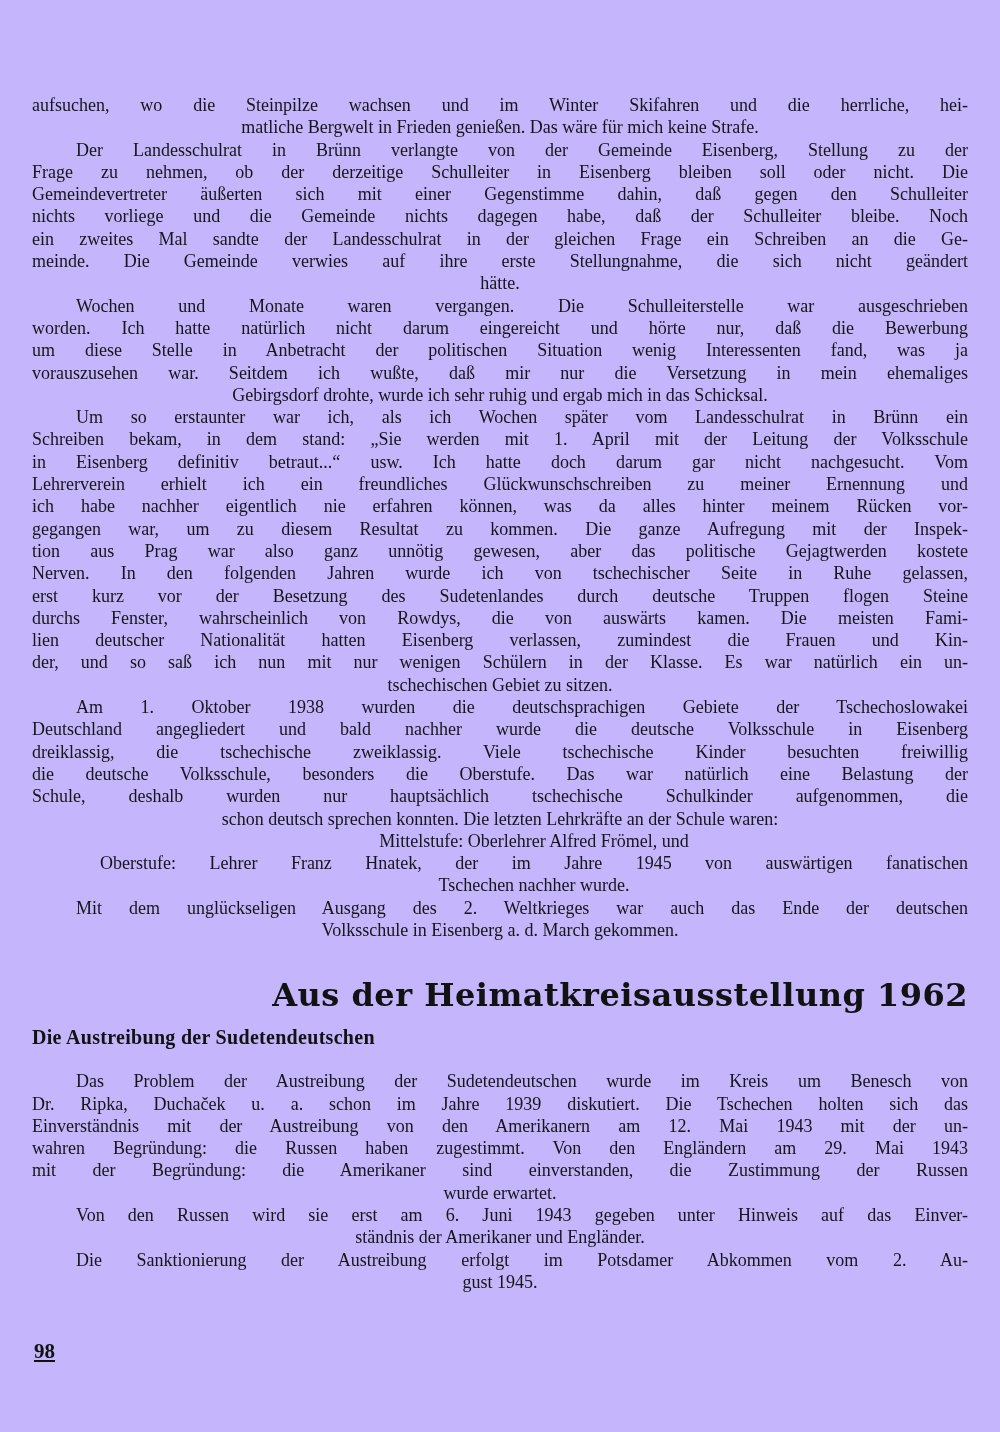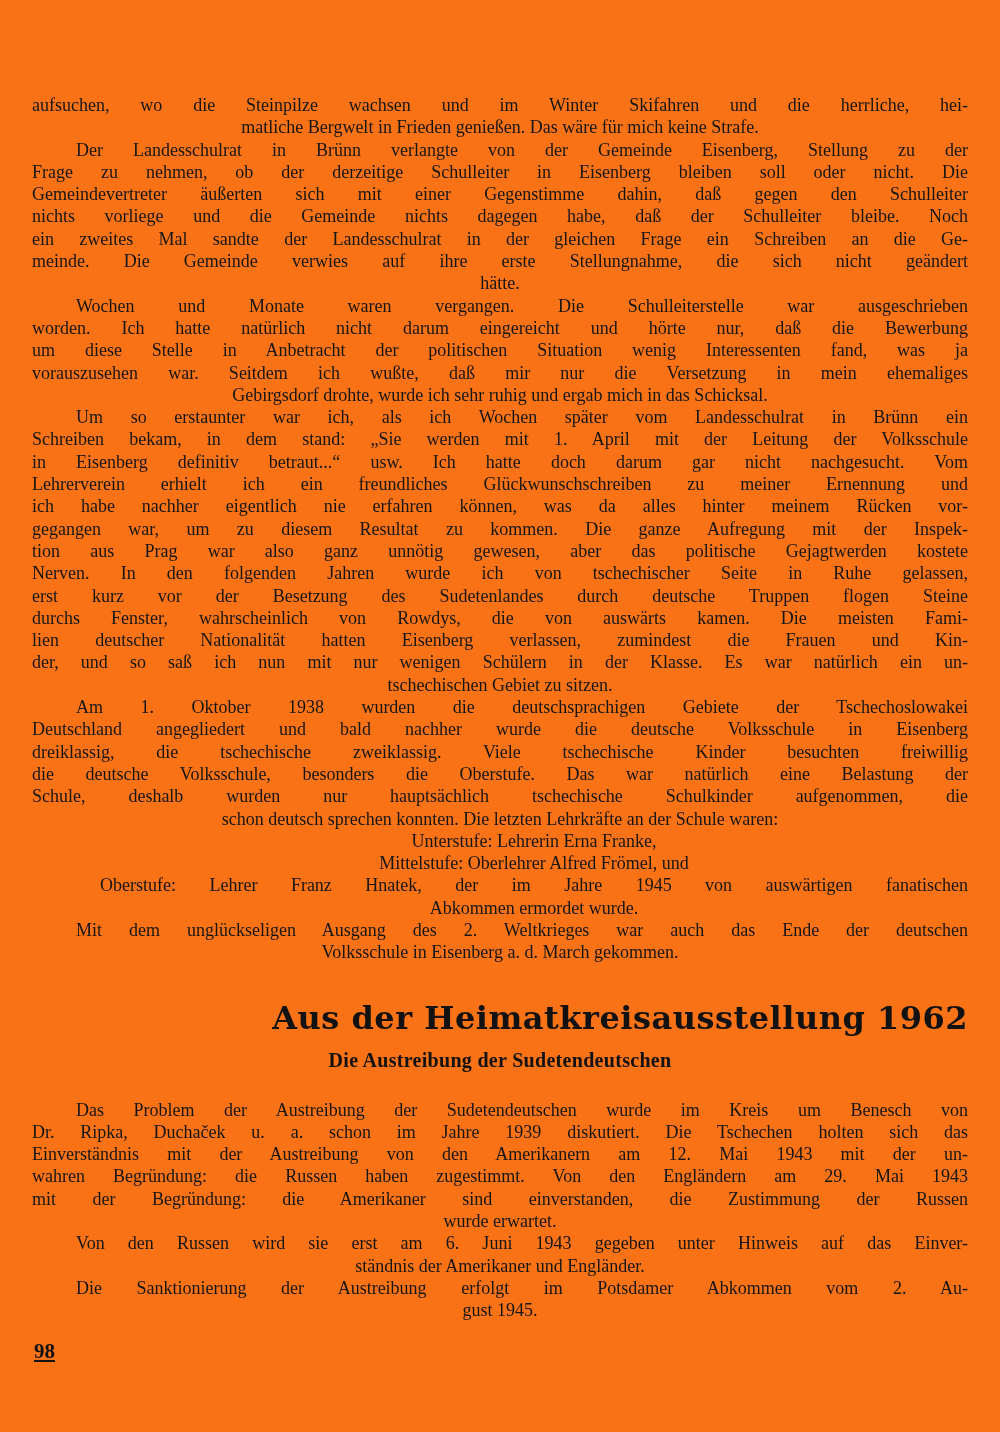--- a/index.html
+++ b/index.html
@@ -6,21 +6,21 @@
     margin: 0;
     padding: 0;
     background: #ffffff;
   }
   .page {
     position: relative;
     width: 1000px;
     height: 1432px;
     box-sizing: border-box;
     padding: 94px 32px 0 32px;
-    background: #f97316;
+    background: #c4b5fd;
     color: #161616;
     font-family: "Liberation Serif", "DejaVu Serif", serif;
     font-size: 18px;
     line-height: 22.3px;
     overflow: hidden;
   }
   .block { margin: 0; }
   .line {
     text-align: center;
     min-height: 22.3px;
@@ -36,22 +36,21 @@
     margin-bottom: 10px;
     text-align: right;
     font-family: "DejaVu Serif", serif;
     font-size: 32px;
     font-weight: 700;
     line-height: 40px;
     letter-spacing: 0.5px;
     color: #121212;
   }
   .subheading {
-    margin-bottom: 27px;
-    text-align: center;
+    margin-bottom: 21px;
     font-size: 20px;
     font-weight: 700;
     line-height: 24px;
     letter-spacing: 0.3px;
     color: #121212;
   }
   .page-number {
     position: absolute;
     left: 34px;
     top: 1340px;
@@ -103,24 +102,23 @@
       </div>
       <div class="block para">
         <div class="line ind1 just">Am 1. Oktober 1938 wurden die deutschsprachigen Gebiete der Tschechoslowakei</div>
         <div class="line ind0 just">Deutschland angegliedert und bald nachher wurde die deutsche Volksschule in Eisenberg</div>
         <div class="line ind0 just">dreiklassig, die tschechische zweiklassig. Viele tschechische Kinder besuchten freiwillig</div>
         <div class="line ind0 just">die deutsche Volksschule, besonders die Oberstufe. Das war natürlich eine Belastung der</div>
         <div class="line ind0 just">Schule, deshalb wurden nur hauptsächlich tschechische Schulkinder aufgenommen, die</div>
         <div class="line ind0">schon deutsch sprechen konnten. Die letzten Lehrkräfte an der Schule waren:</div>
       </div>
       <div class="block list">
-        <div class="line ind2">Unterstufe: Lehrerin Erna Franke,</div>
         <div class="line ind2">Mittelstufe: Oberlehrer Alfred Frömel, und</div>
         <div class="line ind2 just">Oberstufe: Lehrer Franz Hnatek, der im Jahre 1945 von auswärtigen fanatischen</div>
-        <div class="line ind2">Abkommen ermordet wurde.</div>
+        <div class="line ind2">Tschechen nachher wurde.</div>
       </div>
       <div class="block para">
         <div class="line ind1 just">Mit dem unglückseligen Ausgang des 2. Weltkrieges war auch das Ende der deutschen</div>
         <div class="line ind0">Volksschule in Eisenberg a. d. March gekommen.</div>
       </div>
       <div class="block heading">Aus der Heimatkreisausstellung 1962</div>
       <div class="block subheading">Die Austreibung der Sudetendeutschen</div>
       <div class="block para">
         <div class="line ind1 just">Das Problem der Austreibung der Sudetendeutschen wurde im Kreis um Benesch von</div>
         <div class="line ind0 just">Dr. Ripka, Duchaček u. a. schon im Jahre 1939 diskutiert. Die Tschechen holten sich das</div>

